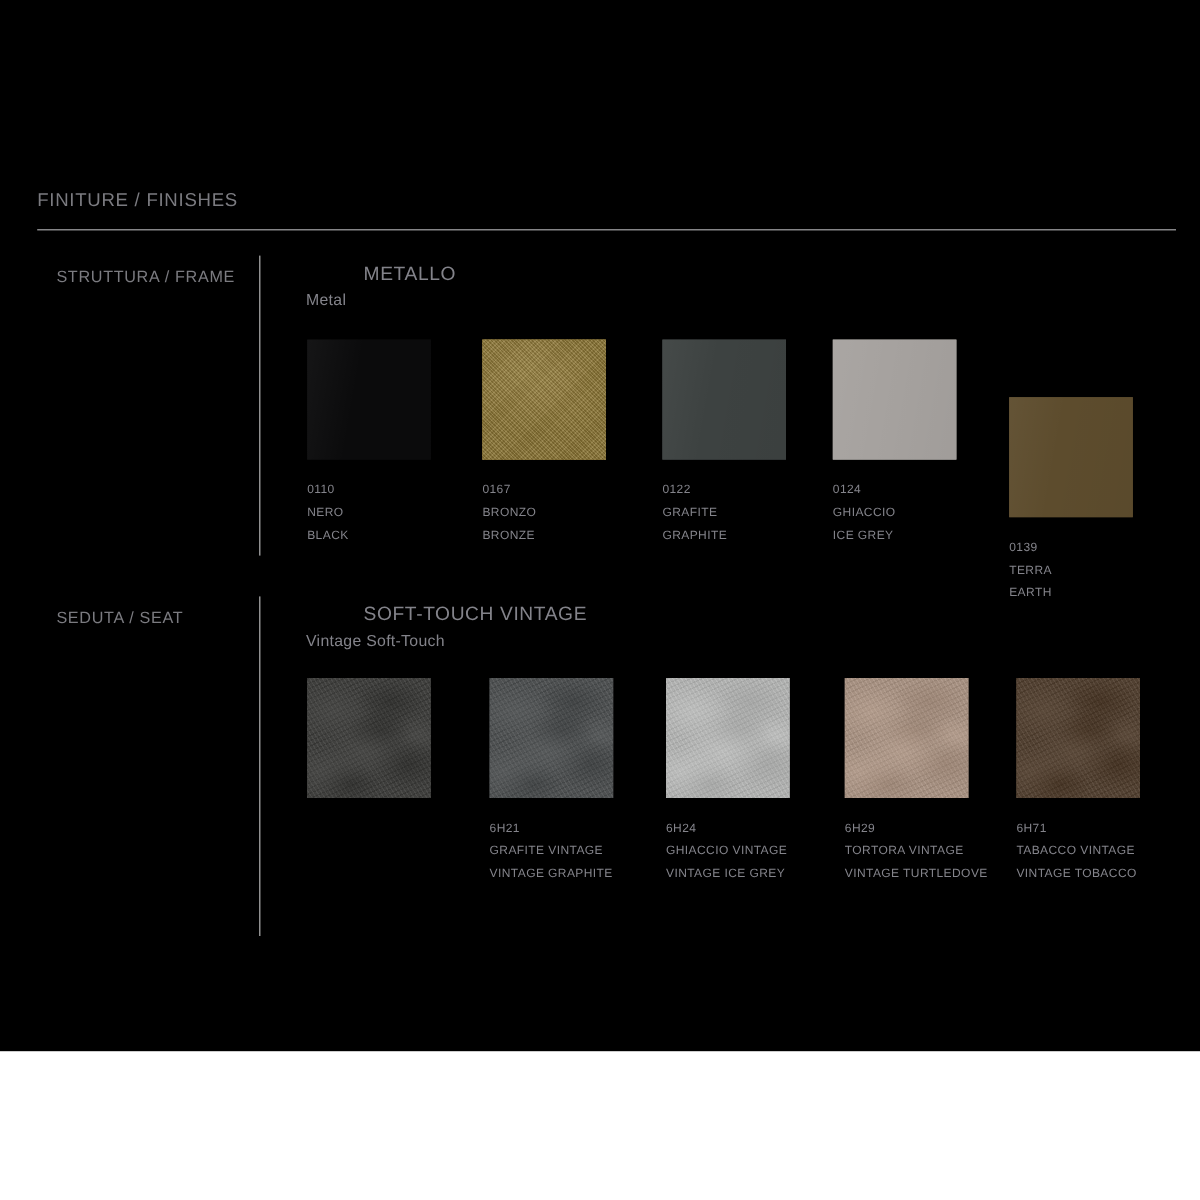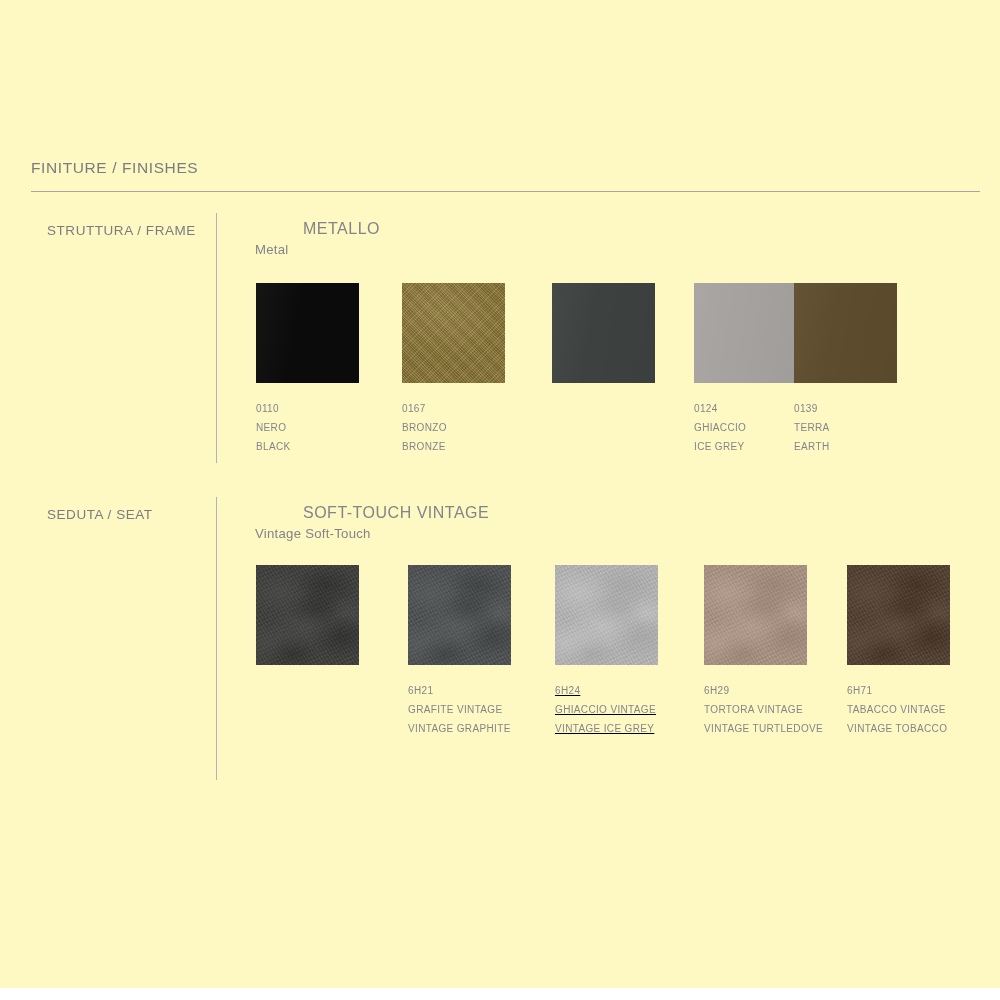--- a/index.html
+++ b/index.html
@@ -9,23 +9,23 @@
     width: 1000px;
     height: 1000px;
     background: #ffffff;
     font-family: "Liberation Sans", sans-serif;
     -webkit-font-smoothing: antialiased;
   }
 
   .page {
     position: relative;
     width: 1000px;
-    height: 988px;
+    height: 876px;
     overflow: hidden;
-    background: #fef9c3;
+    background: #000000;
   }
 
   
   .finishes-title {
     position: absolute;
     left: 31px;
     top: 159px;
     font-size: 15.5px;
     letter-spacing: 0.6px;
     color: #7b7b80;
@@ -123,21 +123,21 @@
     white-space: nowrap;
   }
   .swatch-caption .code { display: block; }
   .swatch-caption .nm   { display: block; }
 
   
   .r1-c0 { left: 256px; }
   .r1-c1 { left: 402px; }
   .r1-c2 { left: 552px; }
   .r1-c3 { left: 694px; }
-  .r1-c4 { left: 794px; }
+  .r1-c4 { left: 841px; margin-top: 48px; }
 
   
   .r2-c0 { left: 256px; }
   .r2-c1 { left: 408px; }
   .r2-c2 { left: 555px; text-decoration: underline; }
   .r2-c3 { left: 704px; }
   .r2-c4 { left: 847px; }
 
   .chip-metal   { width: 103px; height: 100px; }
   .chip-leather { width: 103px; height: 100px; }
@@ -175,20 +175,25 @@
         <div class="swatch-chip chip-metal" style="background: repeating-linear-gradient(45deg, rgba(255, 255, 255, 0.09) 0px, rgba(255, 255, 255, 0.09) 1px, rgba(0, 0, 0, 0.09) 1px, rgba(0, 0, 0, 0.09) 2px), repeating-linear-gradient(-45deg, rgba(255, 255, 255, 0.07) 0px, rgba(255, 255, 255, 0.07) 1px, rgba(0, 0, 0, 0.07) 1px, rgba(0, 0, 0, 0.07) 3px), radial-gradient(90% 70% at 40% 30%, rgb(154, 132, 68) 0%, rgb(138, 116, 52) 70%), linear-gradient(rgb(138, 116, 52), rgb(138, 116, 52)) rgb(138, 116, 52);"></div>
         <div class="swatch-caption">
           <span class="code">0167</span>
           <span class="nm">BRONZO</span>
           <span class="nm">BRONZE</span>
         </div>
       </div>
 
       <div class="swatch-cell r1-c2">
         <div class="swatch-chip chip-metal" style="background: linear-gradient(100deg, rgba(255, 255, 255, 0.043) 0%, rgba(255, 255, 255, 0) 40%, rgba(0, 0, 0, 0.035) 100%), linear-gradient(rgb(61, 66, 65), rgb(61, 66, 65)) rgb(61, 66, 65);"></div>
+        <div class="swatch-caption">
+          <span class="code">0122</span>
+          <span class="nm">GRAFITE</span>
+          <span class="nm">GRAPHITE</span>
+        </div>
       </div>
 
       <div class="swatch-cell r1-c3">
         <div class="swatch-chip chip-metal" style="background: linear-gradient(100deg, rgba(255, 255, 255, 0.043) 0%, rgba(255, 255, 255, 0) 40%, rgba(0, 0, 0, 0.035) 100%), linear-gradient(rgb(166, 162, 159), rgb(166, 162, 159)) rgb(166, 162, 159);"></div>
         <div class="swatch-caption">
           <span class="code">0124</span>
           <span class="nm">GHIACCIO</span>
           <span class="nm">ICE GREY</span>
         </div>
       </div>

